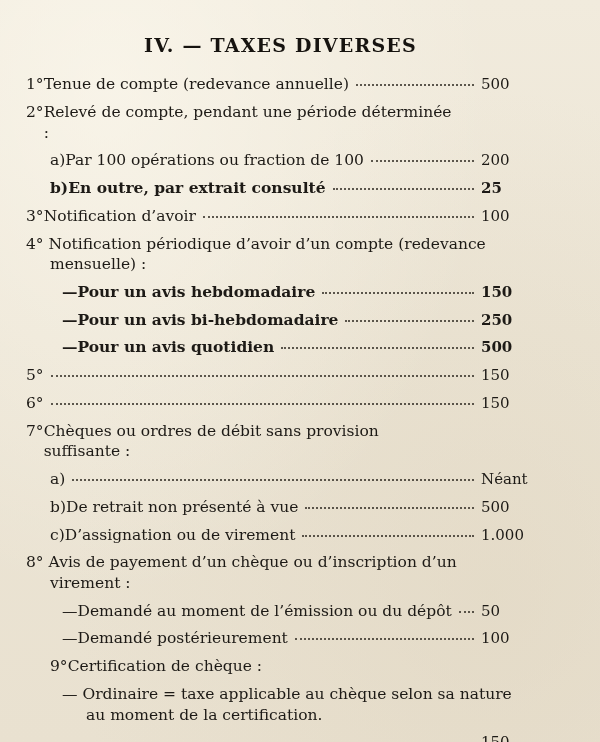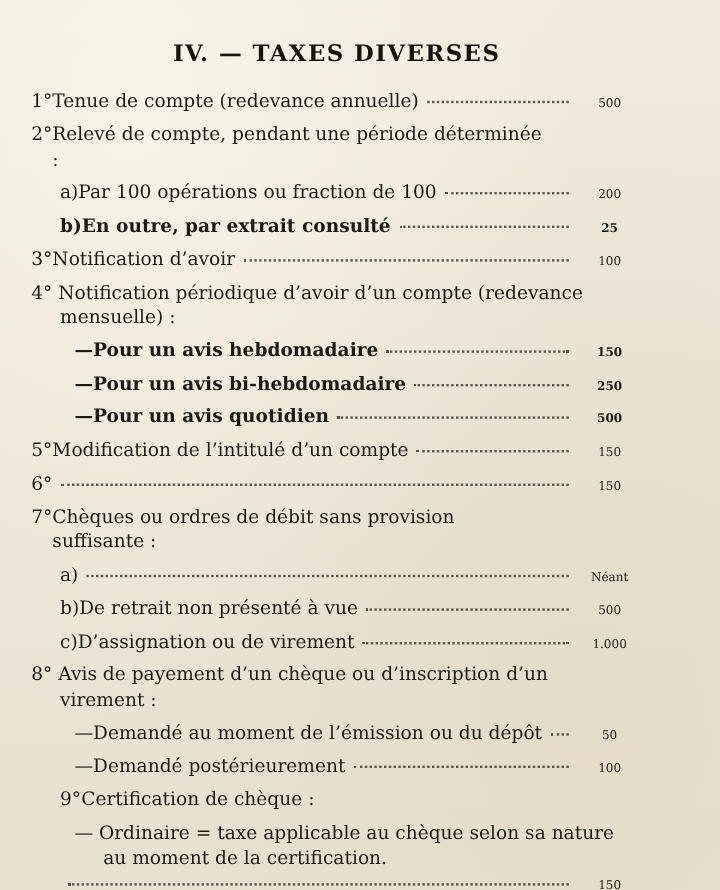--- a/index.html
+++ b/index.html
@@ -63,23 +63,23 @@
     flex: 1 1 auto;
     margin: 0 7px 0 7px;
     position: relative;
     top: -3px;
     border-bottom: 2px dotted #2a251d;
     opacity: 0.75;
     min-width: 14px;
   }
   .amount {
     white-space: nowrap;
-    text-align: center;
+    text-align: left;
     min-width: 54px;
-    font-size: 10px;
+    font-size: 15px;
   }
   .bold .text, .bold .amount, .bold .label { font-weight: bold; }
   .indent1 { padding-left: 24px; }
   .indent2 { padding-left: 36px; }
   .wrapblock {
     font-size: 15.5px;
     line-height: 1.33;
     margin: 0 0 7px 0;
     display: block;
   }
@@ -143,21 +143,20 @@
         <span class="amount">250</span>
       </div>
       <div class="row bold indent2">
         <span class="label">—</span> 
         <span class="text">Pour un avis quotidien</span>
         <span class="leader"></span>
         <span class="amount">500</span>
       </div>
       <div class="row">
         <span class="label">5°</span> 
-        <span class="text">Modification de l’intitulé d’un compte</span>
         <span class="leader"></span>
         <span class="amount">150</span>
       </div>
       <div class="row">
         <span class="label">6°</span> 
         <span class="leader"></span>
         <span class="amount">150</span>
       </div>
       <div class="row">
         <span class="label">7°</span> 

